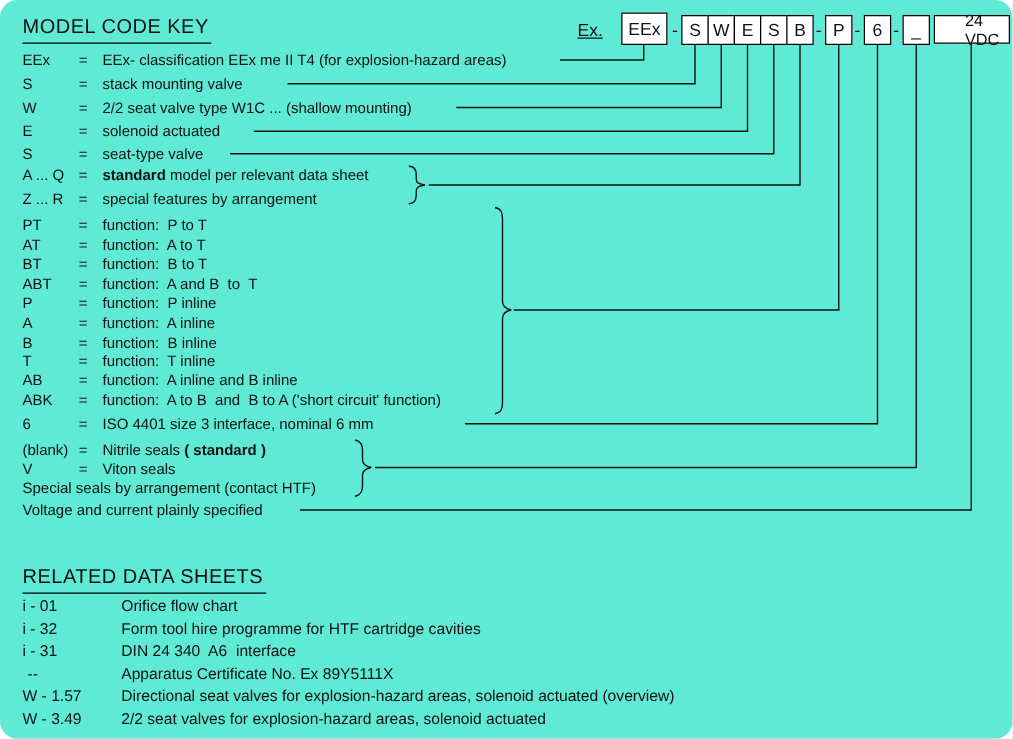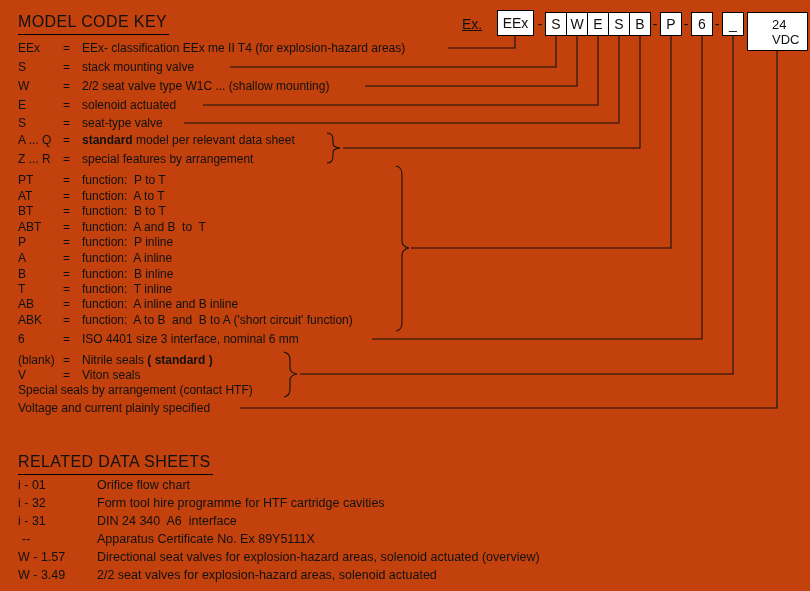--- a/index.html
+++ b/index.html
@@ -1,18 +1,18 @@
 <!DOCTYPE html>
 <html><head>
 <meta charset="utf-8">
 <style>
   * { box-sizing: border-box; }
   html,body { margin:0; padding:0; background:#fff; }
   body { font-family: "Liberation Sans", sans-serif; color:#111; }
-  #page { position:relative; width:810px; height:591px; background:#c2410c; overflow:hidden; }
+  #page { position:relative; width:810px; height:591px; background:#5eead4; overflow:hidden;border-radius:14px; }
 
   .heading {
     position:absolute; left:18px;
     font-size:16px; letter-spacing:0.4px;
     border-bottom:1px solid #000; padding:0 2px 3px 0;
     white-space:pre;
   }
   #key-title { top:13px; }
   #ds-title  { top:453px; }
 
@@ -32,21 +32,21 @@
     display:flex; align-items:center; justify-content:center;
     font-size:14px;
   }
   #box-eex    { left:497px; top:10px; width:37px; height:26px; }
   .letterbox  { top:12px; width:22px; height:24px; }
   #box-s1 { left:545px; } #box-w { left:566px; } #box-e { left:587px; }
   #box-s2 { left:608px; } #box-b { left:629px; }
   #box-p  { left:660px; top:12px; width:22px; height:24px; }
   #box-6  { left:691px; top:12px; width:22px; height:24px; }
   #box-blank { left:722px; top:12px; width:22px; height:24px; align-items:flex-end; padding-bottom:3px; }
-  #box-vdc { left:747px; top:12px; width:61px; height:39px; font-size:13px;padding-left:24px; }
+  #box-vdc { left:747px; top:12px; width:61px; height:23px; font-size:13px;padding-left:24px; }
 
   .sep { position:absolute; top:15px; font-size:14px; width:10px; text-align:center; line-height:18px; }
   #sep1 { left:535px; } #sep2 { left:650px; } #sep3 { left:681px; } #sep4 { left:712px; }
 
   #ex-label { position:absolute; left:462px; top:15px; font-size:14px; line-height:18px;text-decoration:underline; }
 
   #connectors { position:absolute; left:0; top:0; }
 </style>
 </head>
 <body>

